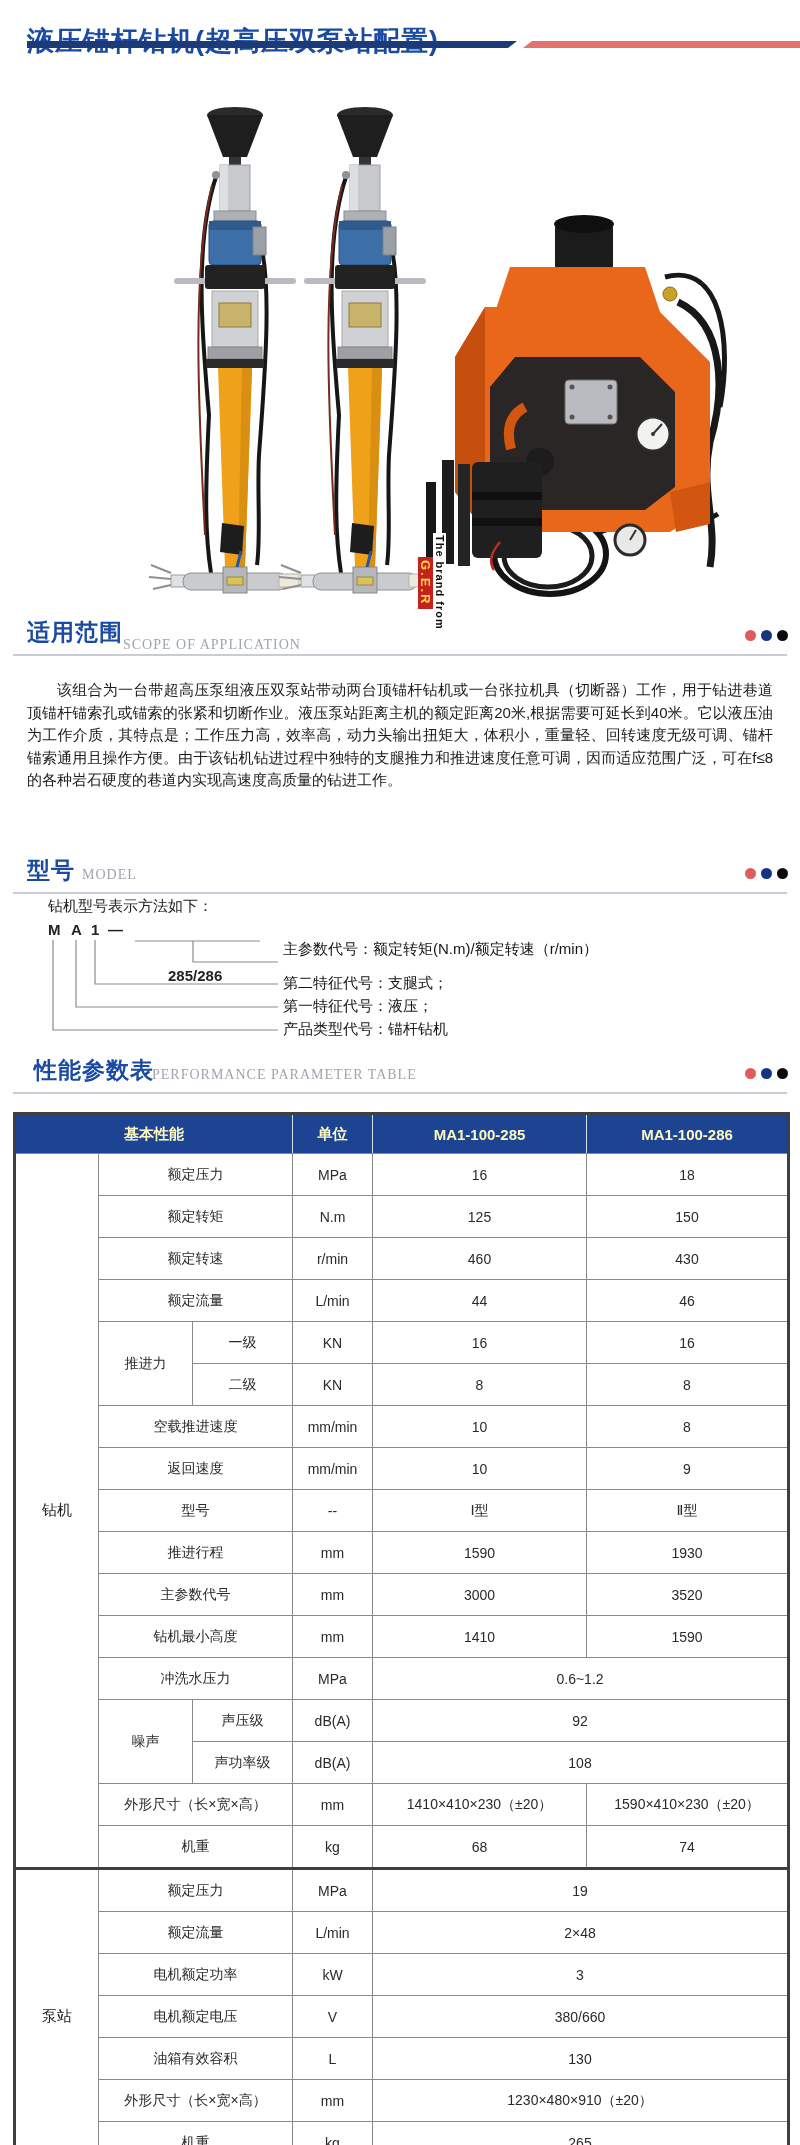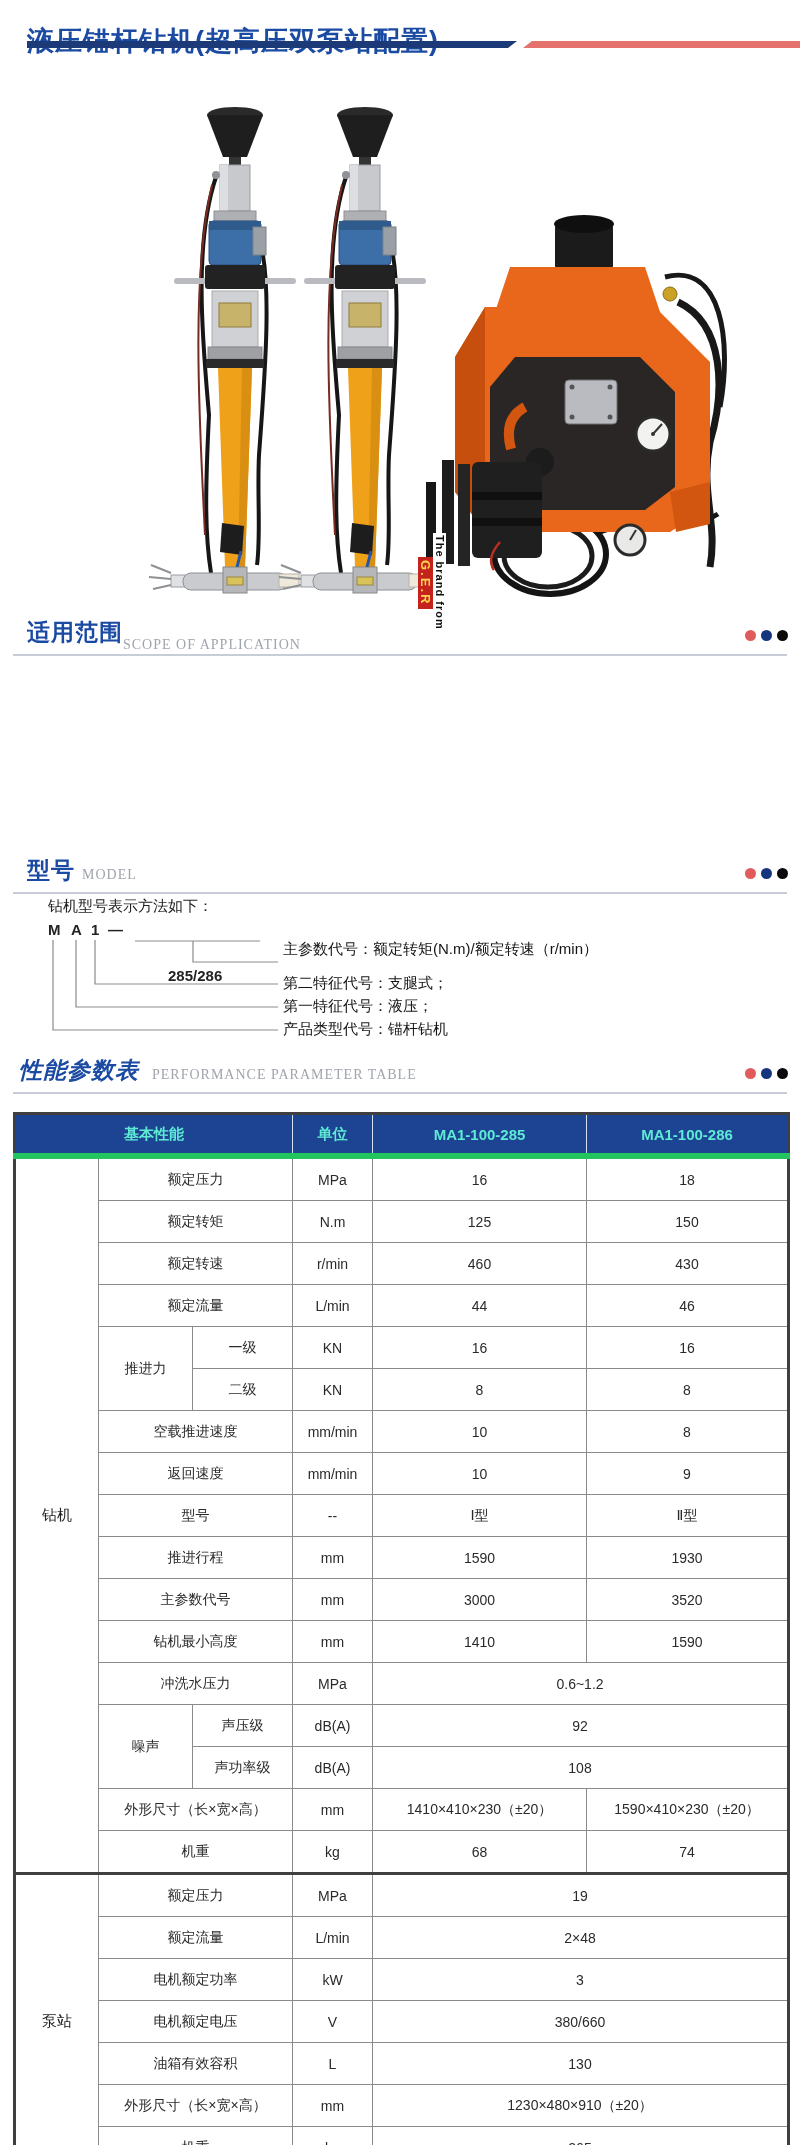--- a/index.html
+++ b/index.html
@@ -26,22 +26,22 @@
               text-align:justify;text-indent:2em;color:#1b1b1b;}
   
   .model-intro{position:absolute;left:48px;top:897px;font-size:15px;color:#222;text-align:right;}
   .code-ch{position:absolute;top:921px;font-size:15px;font-weight:bold;color:#222;}
   .code-param{position:absolute;left:168px;top:921px;font-size:15px;font-weight:bold;color:#222;margin-top:46px;}
   .model-label{position:absolute;left:283px;font-size:15px;color:#151515;white-space:nowrap;}
   .model-lines{position:absolute;left:27px;top:890px;width:745px;height:165px;}
   
   .param-table{position:absolute;left:13px;top:1112px;border-collapse:collapse;table-layout:fixed;
                width:774px;border:3px solid #3f3f3f;}
-  .param-table th{background:var(--thead);color:#5eead4;font-size:15px;font-weight:bold;height:36px;
-                  border-bottom:6px solid #22c55e;}
+  .param-table th{background:var(--thead);color:#fef9c3;font-size:15px;font-weight:bold;height:36px;
+                  border-bottom:1px solid #22c55e;}
   .param-table th + th{border-left:1px solid #d9dfeb;}
   .param-table td{border:1px solid #8a8a8a;font-size:14px;color:#2a2a2a;text-align:center;
                   height:41px;padding:0 3px;overflow:hidden;}
   .param-table tr.pump-start td{border-top:3px solid #3f3f3f;}
   .param-table td.grp{font-size:15px;color:#222;text-align:center;}
   
   .hero{position:absolute;left:70px;top:62px;width:660px;height:548px;}
   .brand-strip{position:absolute;left:354px;top:420px;width:22px;height:200px;
                writing-mode:vertical-rl;display:flex;flex-direction:column;align-items:center;
                font-weight:bold;line-height:1;}
@@ -142,20 +142,21 @@
   </div>
 
   <div class="sec-cn" style="left:27px;top:617px;">适用范围</div>
   <div class="sec-en" style="left:123px;top:629px;margin-top:8px;">SCOPE OF APPLICATION</div>
   <div class="sec-dots" style="top:630px;">
     <i class="d1"></i>
     <i class="d2"></i>
     <i class="d3"></i>
   </div>
   <div class="sec-line" style="top:654px;"></div>
+  <p class="scope-body">该组合为一台带超高压泵组液压双泵站带动两台顶锚杆钻机或一台张拉机具（切断器）工作，用于钻进巷道顶锚杆锚索孔或锚索的张紧和切断作业。液压泵站距离主机的额定距离20米,根据需要可延长到40米。它以液压油为工作介质，其特点是；工作压力高，效率高，动力头输出扭矩大，体积小，重量轻、回转速度无级可调、锚杆锚索通用且操作方便。由于该钻机钻进过程中独特的支腿推力和推进速度任意可调，因而适应范围广泛，可在f≤8的各种岩石硬度的巷道内实现高速度高质量的钻进工作。</p>
 
   <div class="sec-cn" style="left:27px;top:855px;">型号</div>
   <div class="sec-en" style="left:82px;top:867px;">MODEL</div>
   <div class="sec-dots" style="top:868px;">
     <i class="d1"></i>
     <i class="d2"></i>
     <i class="d3"></i>
   </div>
   <div class="sec-line" style="top:892px;"></div>
 
@@ -173,21 +174,21 @@
       <polyline points="68,50 68,94 251,94"></polyline>
       <polyline points="49,50 49,117 251,117"></polyline>
       <polyline points="26,50 26,140 251,140"></polyline>
     </g>
   </svg>
   <div class="model-label" style="top:940px;">主参数代号：额定转矩(N.m)/额定转速（r/min）</div>
   <div class="model-label" style="top:974px;">第二特征代号：支腿式；</div>
   <div class="model-label" style="top:997px;">第一特征代号：液压；</div>
   <div class="model-label" style="top:1020px;">产品类型代号：锚杆钻机</div>
 
-  <div class="sec-cn" style="left:19px;top:1055px;font-style:italic;">性能参数表</div>
+  <div class="sec-cn" style="left:34px;top:1055px;">性能参数表</div>
   <div class="sec-en" style="left:152px;top:1067px;">PERFORMANCE PARAMETER TABLE</div>
   <div class="sec-dots" style="top:1068px;">
     <i class="d1"></i>
     <i class="d2"></i>
     <i class="d3"></i>
   </div>
   <div class="sec-line" style="top:1092px;"></div>
 
   <table class="param-table">
     <colgroup>

